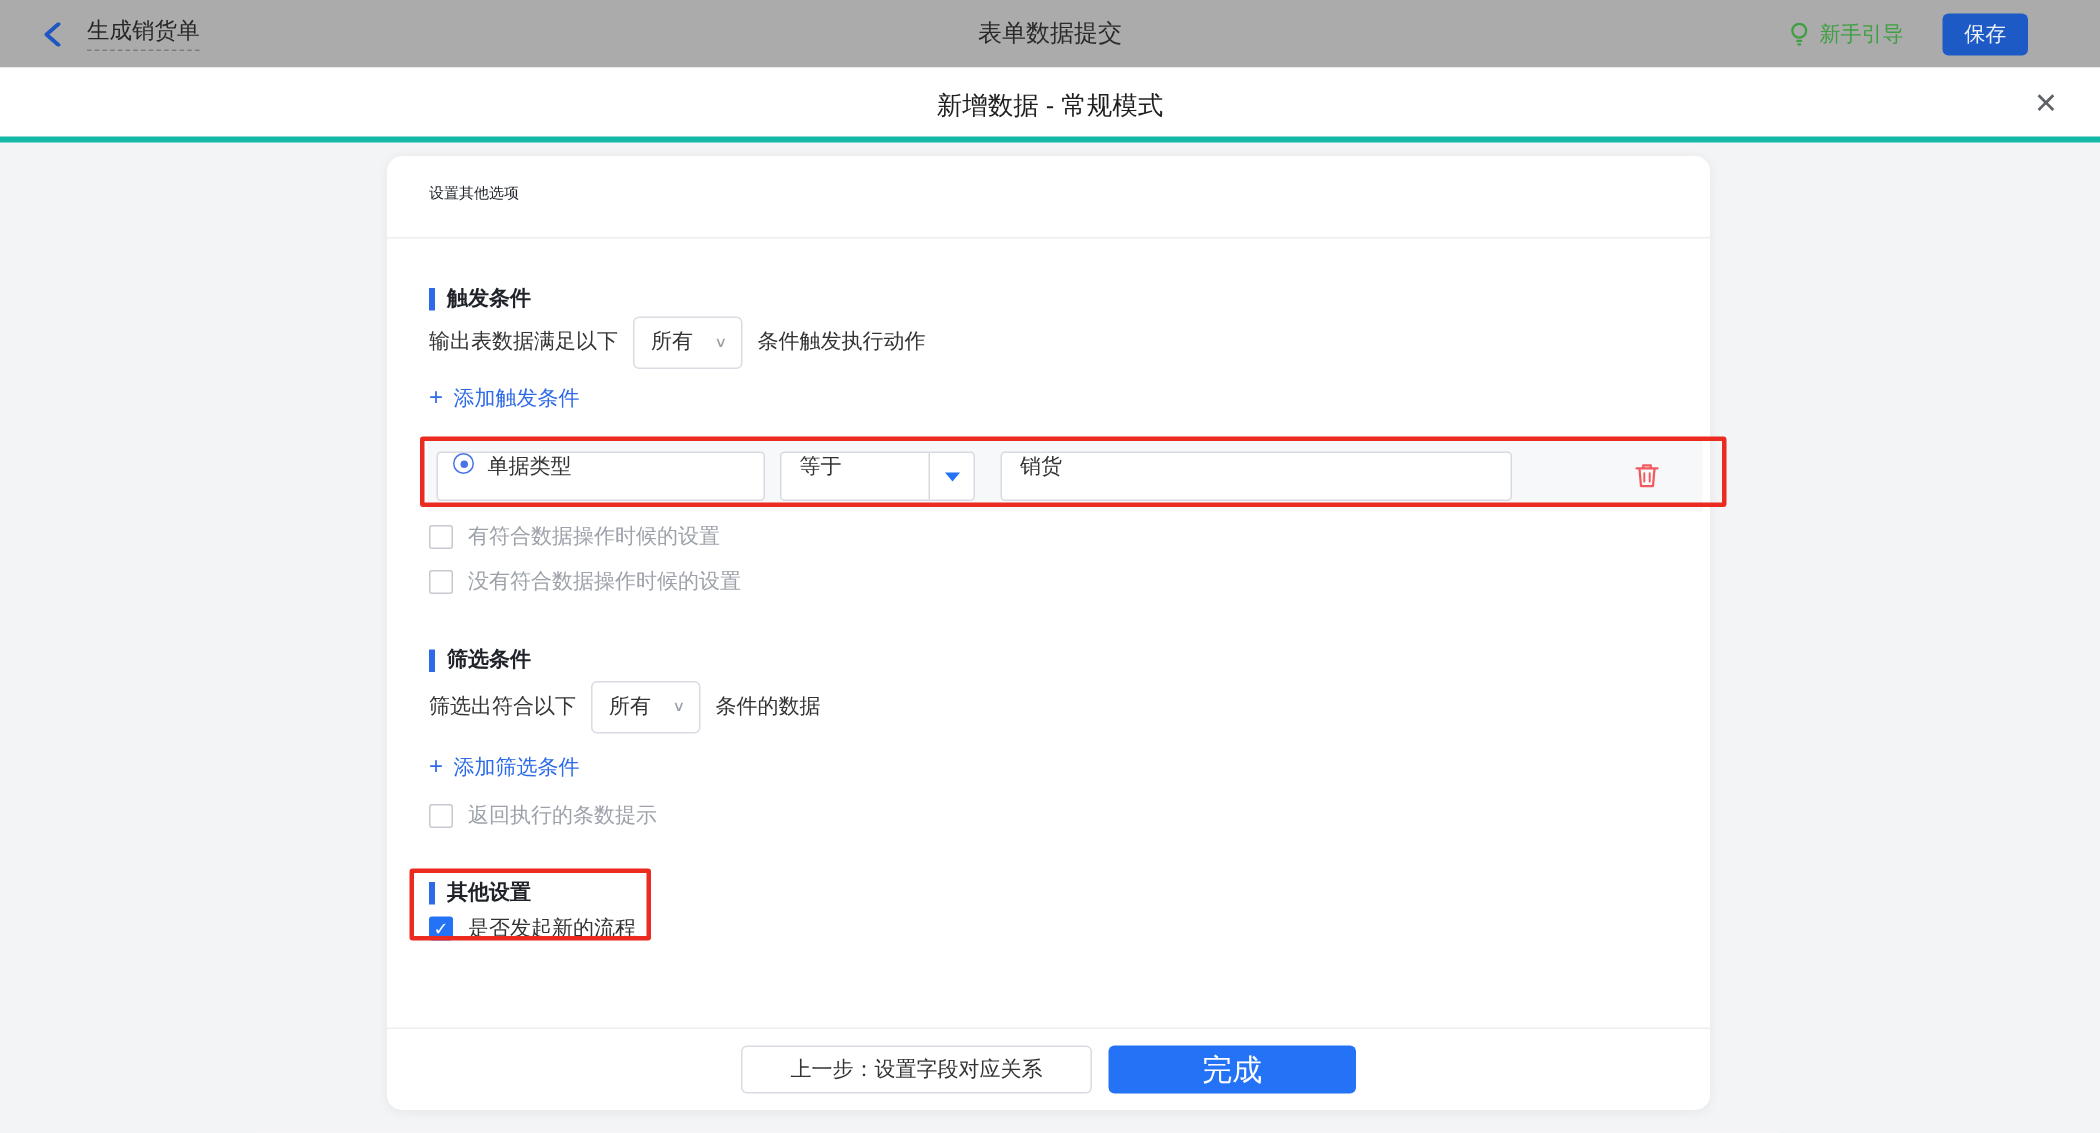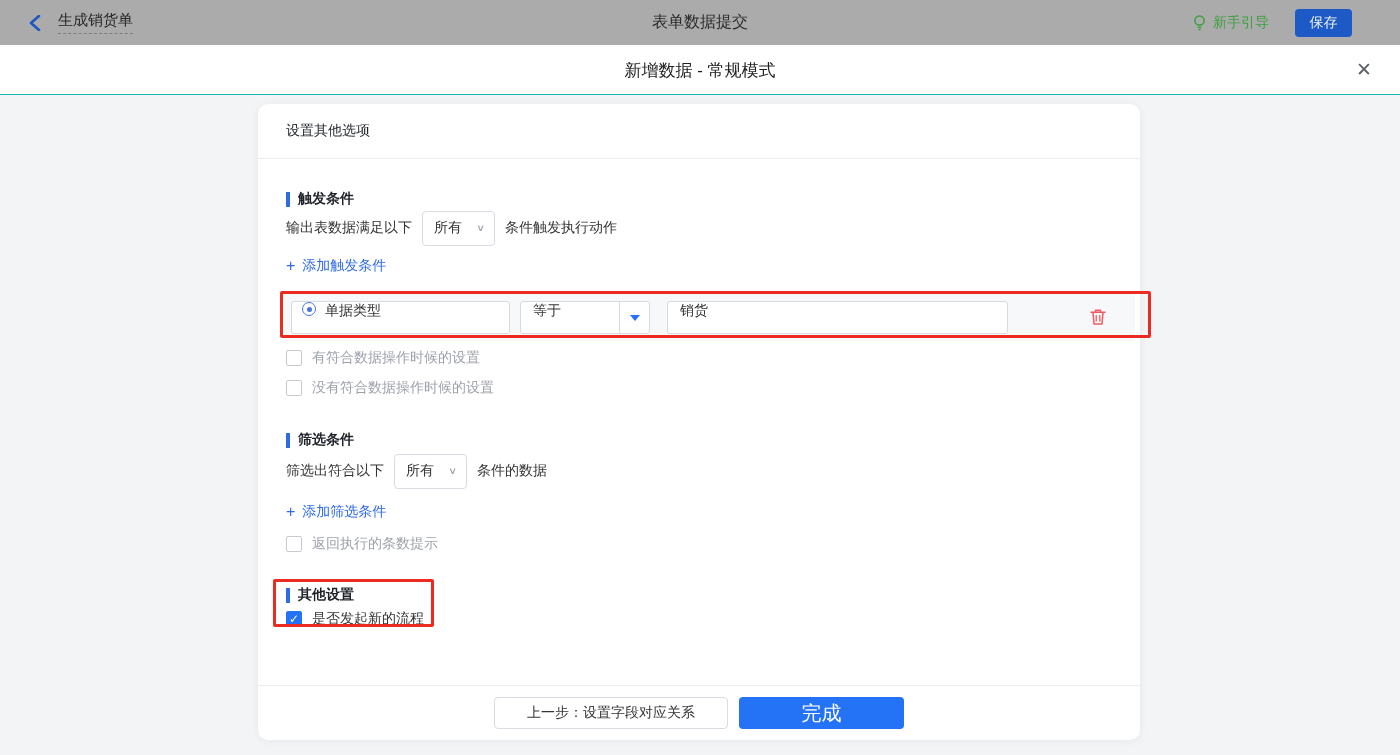--- a/index.html
+++ b/index.html
@@ -9,27 +9,27 @@
   .topbar { position:absolute; left:0; top:0; width:1400px; height:45px; background:#ababab; display:flex; align-items:center; }
   .topbar-left { display:flex; align-items:center; gap:14px; padding-left:26px; }
   .back-ic { width:18px; height:18px; display:inline-flex; align-items:center; justify-content:center; cursor:pointer; }
   .flow-title { font-size:15px; color:#262626; border-bottom:1px dashed #7e7e7e; padding-bottom:3px; cursor:pointer; }
   .topbar-center { position:absolute; left:0; right:0; text-align:center; font-size:16px; color:#2a2a2a; pointer-events:none; }
   .topbar-right { margin-left:auto; display:flex; align-items:center; gap:26px; padding-right:48px; }
   .guide { display:flex; align-items:flex-start; gap:6px; color:#3f9f42; font-size:14px; cursor:pointer; }
   .save-btn { min-width:57px; height:28px; padding:0 14px; background:#1d5ac6; color:#eef1f5; border:none; border-radius:4px; font-size:14px; cursor:pointer; }
 
   
-  .dlg-head { position:absolute; left:0; top:45px; width:1400px; height:50px; background:#ffffff; border-bottom:1px solid #14b8a6; }
+  .dlg-head { position:absolute; left:0; top:45px; width:1400px; height:50px; background:#ffffff; border-bottom:4px solid #14b8a6; }
   .dlg-title { position:absolute; left:0; right:0; top:14px; text-align:center; font-size:17px; color:#1f1f1f; }
   .dlg-close { position:absolute; right:24px; top:11px; font-size:19px; color:#5f6368; cursor:pointer; padding:4px; line-height:1; }
 
   
   .card { position:absolute; left:258px; top:104px; width:882px; height:636px; background:#fff; border-radius:10px; box-shadow:0 1px 8px rgba(31,35,41,.06); }
-  .card-head { position:absolute; left:28px; top:18px; font-size:14px; color:#1f2329; }
+  .card-head { position:absolute; left:28px; top:18px; font-size:10px; color:#1f2329; }
   .card-head-line { position:absolute; left:0; top:54px; width:882px; height:1px; background:#ebedf0; }
 
   .sec-title { position:absolute; display:flex; align-items:center; gap:8px; font-size:14px; font-weight:bold; color:#1f2329; }
   .sec-bar { width:4px; height:15px; background:#2d6ae8; }
 
   .sentence { position:absolute; left:28px; display:flex; align-items:center; gap:10px; font-size:14px; color:#333; height:36px; }
   .mini-select { display:inline-flex; align-items:center; justify-content:space-between; width:73px; height:35px; padding:0 9px 0 11px; border:1px solid #d9dce3; border-radius:4px; background:#fff; color:#333; cursor:pointer; }
   .mini-select .chev { color:#9aa0a8; font-size:12px; transform:scaleY(.8); }
 
   .add-link { position:absolute; left:28px; display:flex; align-items:center; gap:7px; color:#2d6ae8; font-size:14px; cursor:pointer; }

